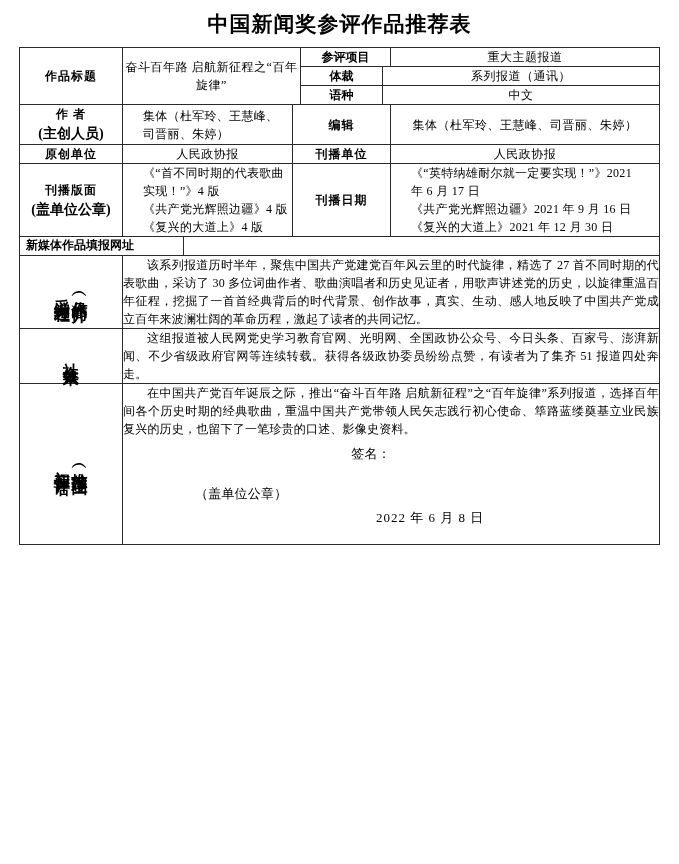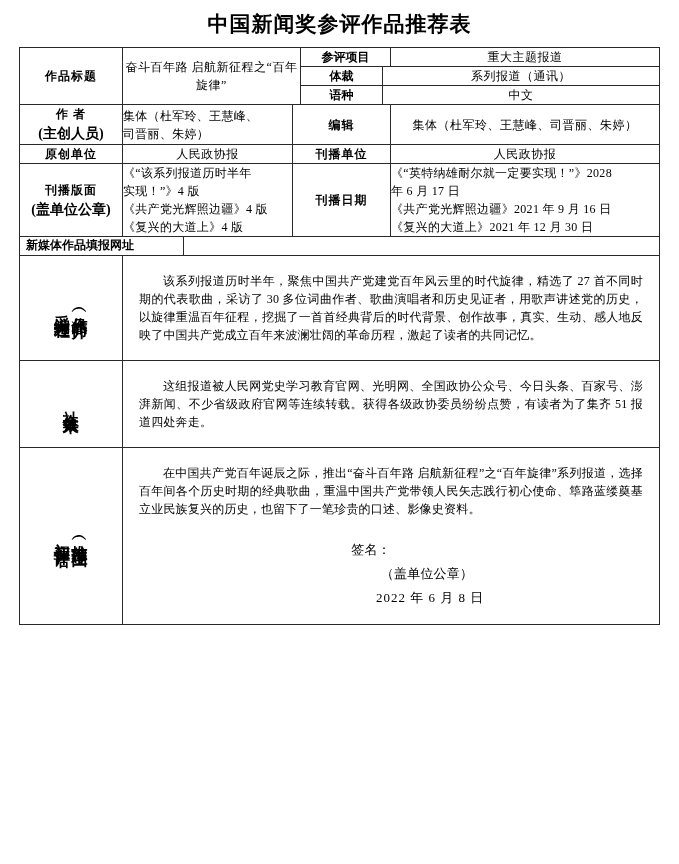--- a/index.html
+++ b/index.html
@@ -69,31 +69,31 @@
     font-size: 12px;
     padding: 5px 6px;
     letter-spacing: 0.5px;
     font-family: "Liberation Serif", "DejaVu Serif", serif;
   }
   .val-left {
     text-align: left;
     padding: 5px 7px;
     letter-spacing: 0.3px;
   }
-  .val-left .ln { display: block; }
+  .val-left .ln { display: block; margin-left: 20px; }
   .val-justify {
     text-align: justify;
     text-justify: inter-ideograph;
     font-size: 12.5px;
     line-height: 2.15;
     padding: 9px 12px 9px 10px;
     letter-spacing: 0.2px;
   }
   .val-justify p {
-    margin: 16px;
+    margin: 0;
     text-indent: 2em;
     text-align: justify;
   }
   
   .vlabel {
     display: flex;
     flex-direction: row-reverse;
     justify-content: center;
     align-items: center;
     gap: 0px;
@@ -119,22 +119,22 @@
     line-height: 1.85;
     font-family: "Liberation Serif", "DejaVu Serif", serif;
   }
   .sig .sig-name {
     display: block;
     text-align: center;
     padding-right: 40px;
   }
   .sig .sig-seal {
     display: block;
-    text-align: center;
     padding-left: 72px;
+    margin-top: 16px;
   }
   .sig .sig-date {
     display: block;
     text-align: center;
     padding-left: 78px;
     letter-spacing: 1px;
   }
   .blank { }
 </style>
 </head>
@@ -192,28 +192,28 @@
       <td class="lbl" colspan="3">刊播单位</td>
       <td class="val">人民政协报</td>
     </tr>
 
     <tr>
       <td class="lbl">
         <span>刊播版面</span>
         <span class="sub">(盖单位公章)</span>
       </td>
       <td class="val val-left" colspan="2">
-        <span class="ln">《“该系列报道历时半年</span>
+        <span class="ln">《“首不同时期的代表歌曲</span>
         <span class="ln">实现！”》4 版</span>
         <span class="ln">《共产党光辉照边疆》4 版</span>
         <span class="ln">《复兴的大道上》4 版</span>
       </td>
       <td class="lbl" colspan="3">刊播日期</td>
       <td class="val val-left">
-        <span class="ln">《“英特纳雄耐尔就一定要实现！”》2028</span>
+        <span class="ln">《“英特纳雄耐尔就一定要实现！”》2021</span>
         <span class="ln">年 6 月 17 日</span>
         <span class="ln">《共产党光辉照边疆》2021 年 9 月 16 日</span>
         <span class="ln">《复兴的大道上》2021 年 12 月 30 日</span>
       </td>
     </tr>
 
     <tr>
       <td class="lbl" colspan="2" style="text-align:left;padding-left:6px;letter-spacing:0;font-family:Liberation Mono, monospace;">新媒体作品填报网址</td>
       <td class="val blank" colspan="5"></td>
     </tr>

